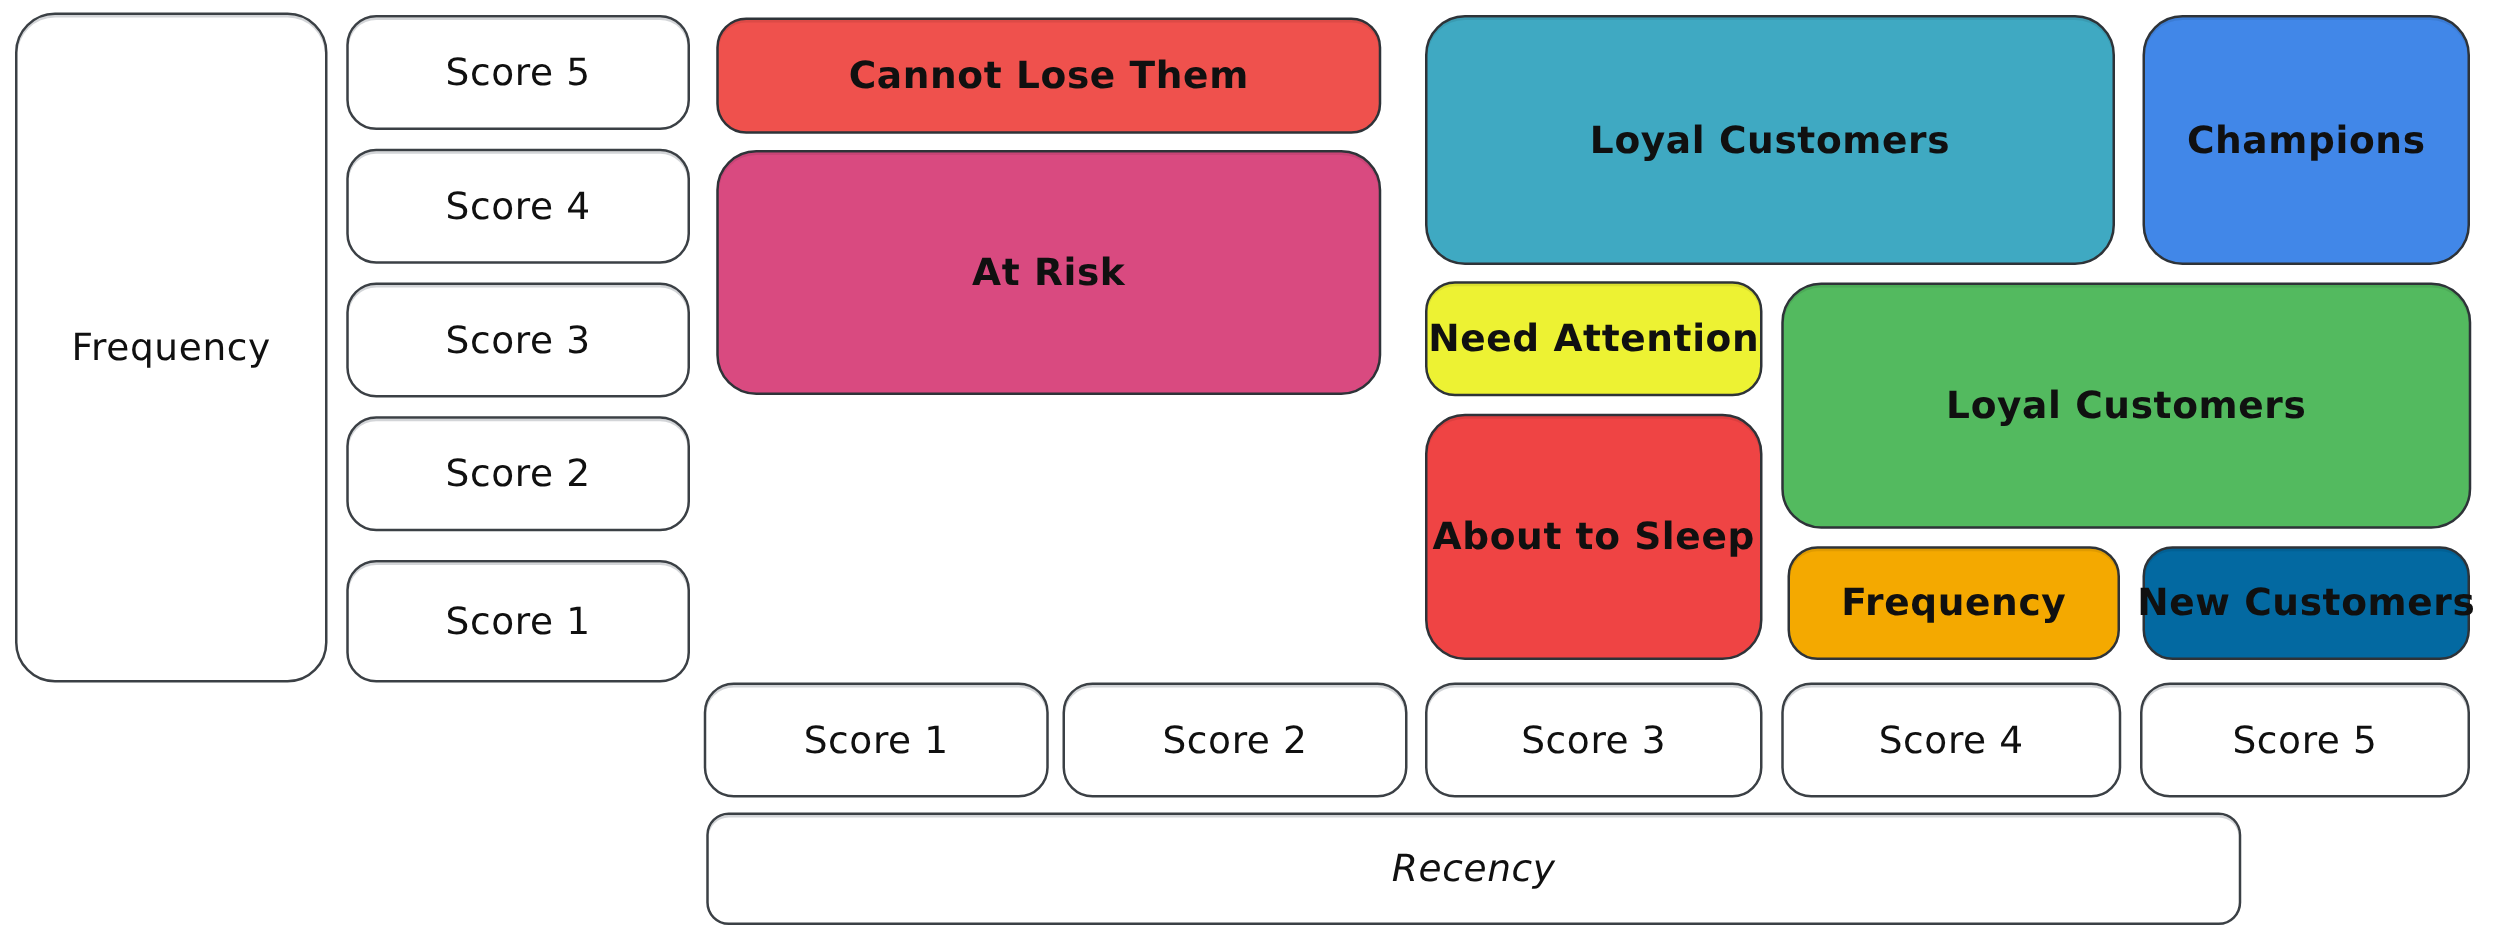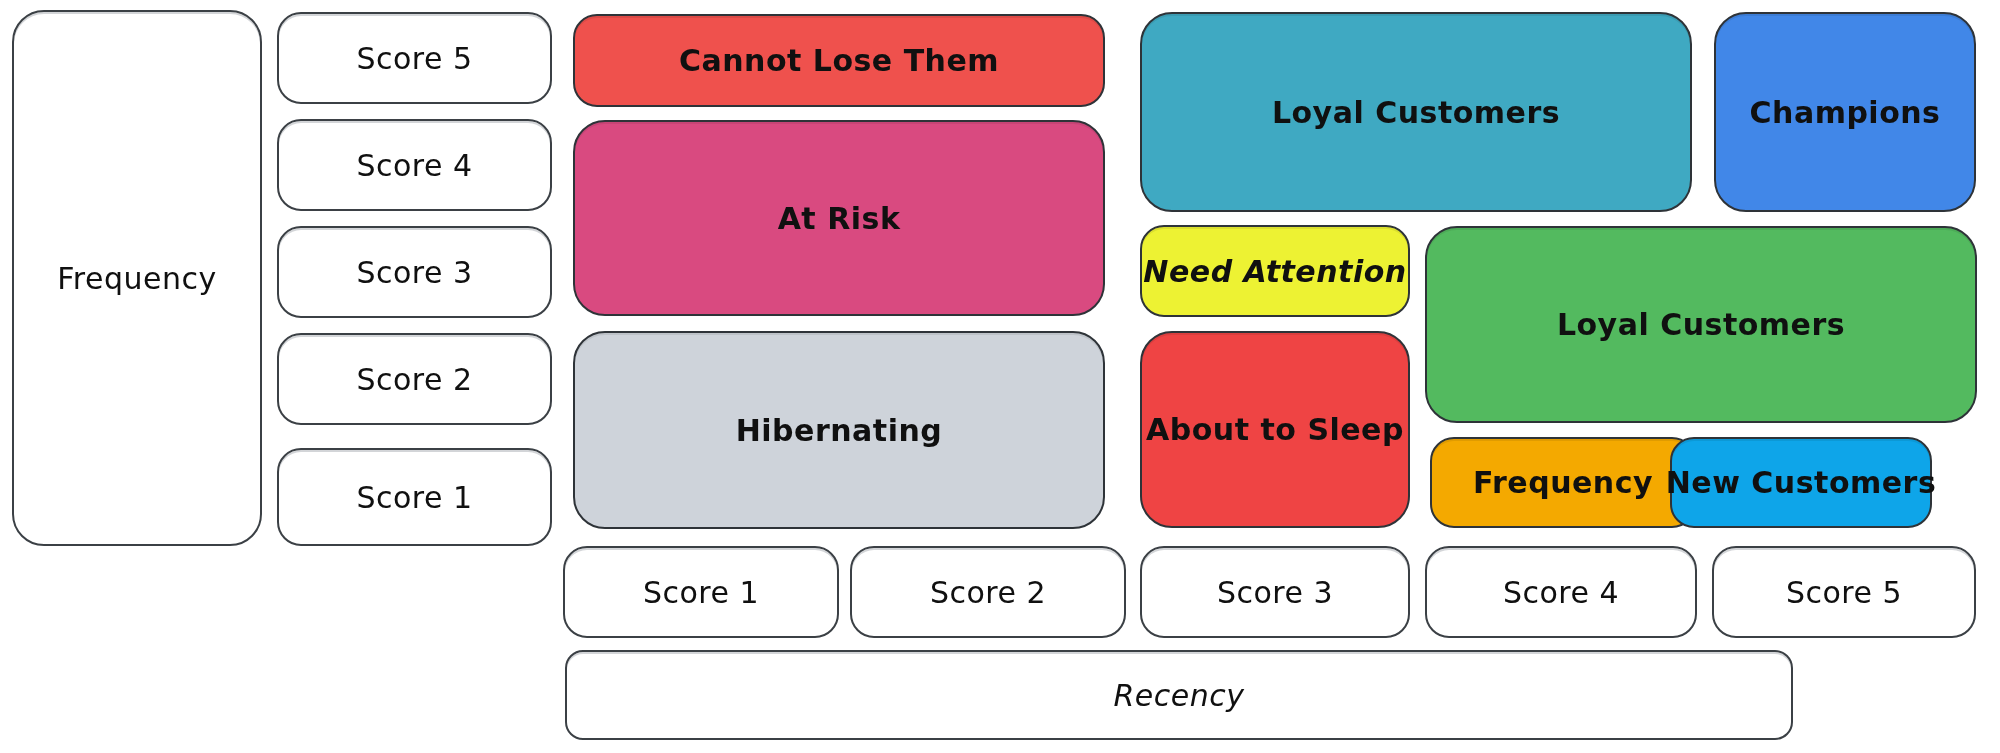--- a/index.html
+++ b/index.html
@@ -70,49 +70,46 @@
   </div>
 
   <div class="seg" style="left: 573px; top: 14px; width: 532px; height: 93px; background-color: rgb(239, 81, 77);">
     <span class="label">Cannot Lose Them</span>
   </div>
 
   <div class="seg r28" style="left: 573px; top: 120px; width: 532px; height: 196px; background-color: rgb(217, 74, 128);">
     <span class="label">At Risk</span>
   </div>
 
-  <div class="seg r28" style="left: 573px; top: 331px; width: 532px; height: 198px; background-color: rgb(206, 211, 218);">
-    <span class="label">Hibernating</span>
-  </div>
 
   <div class="seg r28" style="left: 1140px; top: 12px; width: 552px; height: 200px; background-color: rgb(63, 169, 194);">
     <span class="label">Loyal Customers</span>
   </div>
 
   <div class="seg r28" style="left: 1714px; top: 12px; width: 262px; height: 200px; background-color: rgb(65, 135, 232);">
     <span class="label">Champions</span>
   </div>
 
-  <div class="seg" style="left: 1140px; top: 225px; width: 270px; height: 92px; background-color: rgb(237, 242, 51); font-style: italic;">
+  <div class="seg" style="left: 1140px; top: 225px; width: 270px; height: 92px; background-color: rgb(237, 242, 51);">
     <span class="label">Need Attention</span>
   </div>
 
   <div class="seg r28" style="left: 1140px; top: 331px; width: 270px; height: 197px; background-color: #ef4444;">
     <span class="label">About to Sleep</span>
   </div>
 
   <div class="seg r28" style="left: 1425px; top: 226px; width: 552px; height: 197px; background-color: rgb(83, 186, 95);">
     <span class="label">Loyal Customers</span>
   </div>
 
   <div class="seg" style="left: 1430px; top: 437px; width: 266px; height: 91px; background-color: rgb(244, 169, 0);">
     <span class="label">Frequency</span>
   </div>
 
-  <div class="seg" style="left: 1670px; top: 437px; width: 262px; height: 91px; background-color: #0ea5e9;">
+  <div class="seg" style="left: 1714px; top: 437px; width: 262px; height: 91px; background-color: #0369a1;">
     <span class="label">New Customers</span>
   </div>
 
   <div class="box" style="left:563px; top:546px; width:276px; height:92px;">
     <span class="label">Score 1</span>
   </div>
   <div class="box" style="left:850px; top:546px; width:276px; height:92px;">
     <span class="label">Score 2</span>
   </div>
   <div class="box" style="left:1140px; top:546px; width:270px; height:92px;">

